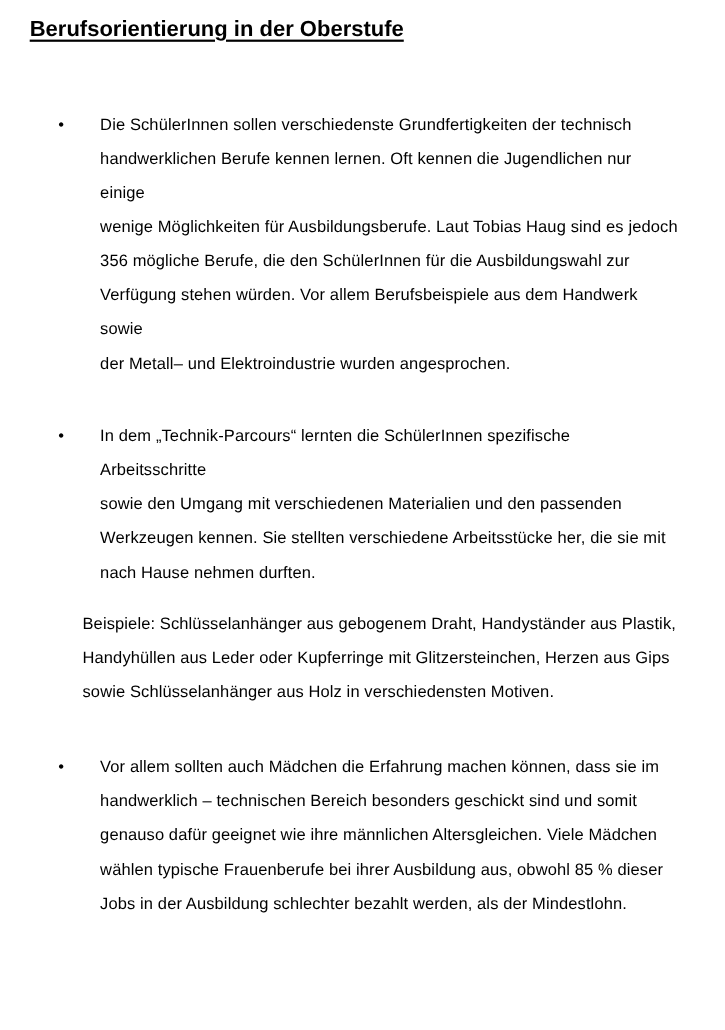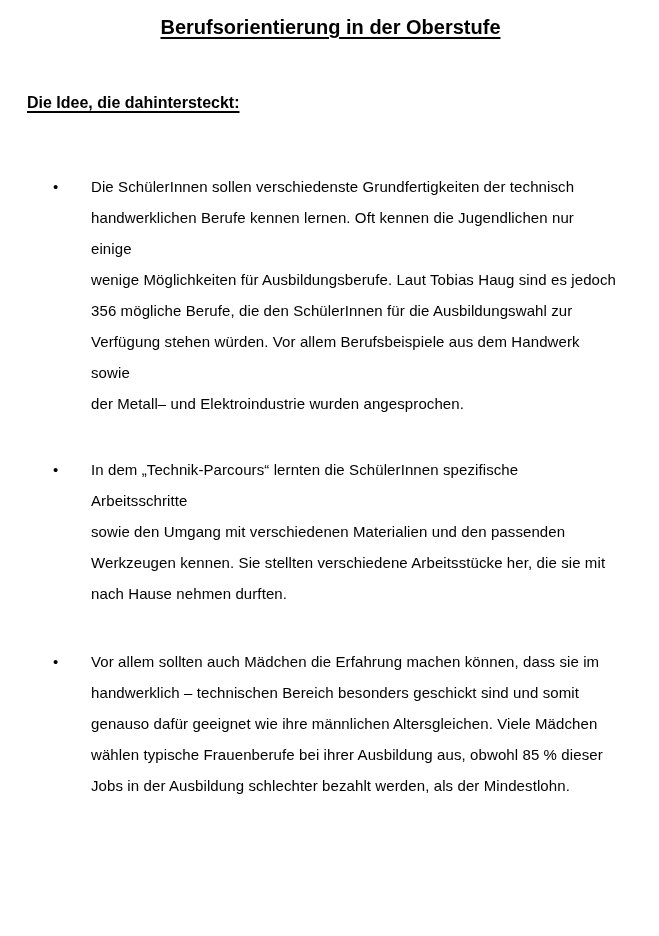--- a/index.html
+++ b/index.html
@@ -13,21 +13,20 @@
     height: 936px;
     background: #ffffff;
     color: #000000;
     font-family: "Liberation Sans", "DejaVu Sans", sans-serif;
     overflow: hidden;
     box-sizing: border-box;
     padding: 0 25px 0 27px;
   }
   .title {
     margin: 14px 0 0 0;
-    text-align: center;
     font-size: 20px;
     font-weight: bold;
     text-decoration: underline;
     text-decoration-thickness: 2px;
     text-underline-offset: 3px;
     line-height: 26px;
   }
   .body-text {
     font-size: 15px;
     line-height: 31px;
@@ -71,40 +70,42 @@
   .b3 { margin-top: 37px; }
 </style>
 </head>
 <body>
 
 <div class="page">
 
   <h1 class="title">Berufsorientierung in der Oberstufe</h1>
 
 
-  <h2 class="section-heading">Die Idee, die dahintersteckt:</h2>
 
   <div class="bullet-item body-text b1">
     <span class="bullet-marker">•</span>
     <p class="lines">Die SchülerInnen sollen verschiedenste Grundfertigkeiten der technisch
 handwerklichen Berufe kennen lernen. Oft kennen die Jugendlichen nur einige
 wenige Möglichkeiten für Ausbildungsberufe. Laut Tobias Haug sind es jedoch
 356 mögliche Berufe, die den SchülerInnen für die Ausbildungswahl zur
 Verfügung stehen würden. Vor allem Berufsbeispiele aus dem Handwerk sowie
 der Metall– und Elektroindustrie wurden angesprochen.</p>
   </div>
 
   <div class="bullet-item body-text b2">
     <span class="bullet-marker">•</span>
     <p class="lines">In dem „Technik-Parcours“ lernten die SchülerInnen spezifische Arbeitsschritte
 sowie den Umgang mit verschiedenen Materialien und den passenden
 Werkzeugen kennen. Sie stellten verschiedene Arbeitsstücke her, die sie mit
 nach Hause nehmen durften.</p>
   </div>
 
+  <p class="body-text lines sub-para">Beispiele: Schlüsselanhänger aus gebogenem Draht, Handyständer aus Plastik,
+Handyhüllen aus Leder oder Kupferringe mit Glitzersteinchen, Herzen aus Gips
+sowie Schlüsselanhänger aus Holz in verschiedensten Motiven.</p>
 
   <div class="bullet-item body-text b3">
     <span class="bullet-marker">•</span>
     <p class="lines">Vor allem sollten auch Mädchen die Erfahrung machen können, dass sie im
 handwerklich – technischen Bereich besonders geschickt sind und somit
 genauso dafür geeignet wie ihre männlichen Altersgleichen. Viele Mädchen
 wählen typische Frauenberufe bei ihrer Ausbildung aus, obwohl 85 % dieser
 Jobs in der Ausbildung schlechter bezahlt werden, als der Mindestlohn.</p>
   </div>
 

